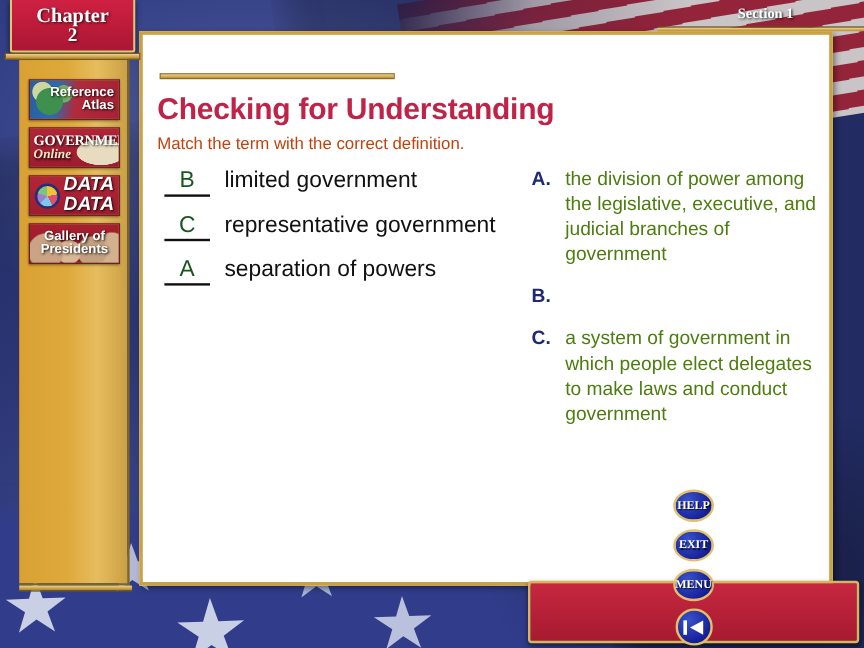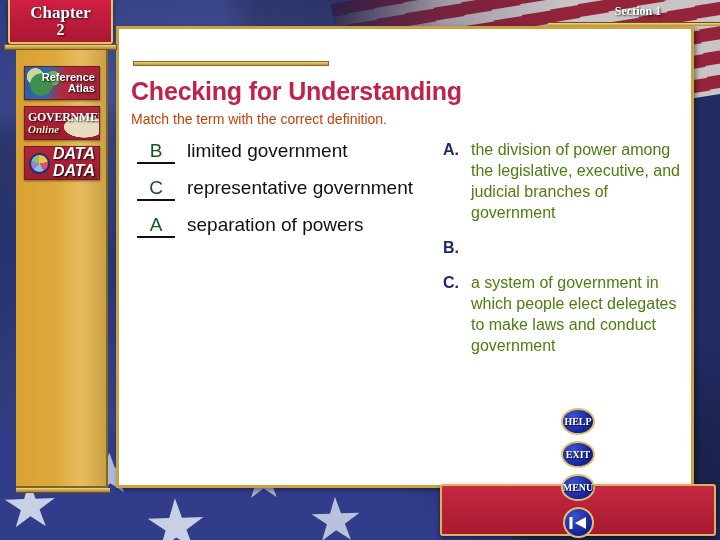--- a/index.html
+++ b/index.html
@@ -319,20 +319,26 @@
     </div>
 
     <div class="rail-btn" id="rail-data">
       <span class="db-pie"></span>
       <span class="rb-label">
         <span>DATA</span>
         <span>DATA</span>
       </span>
     </div>
 
+    <div class="rail-btn" id="rail-pres">
+      <span class="rb-label">
+        <span>Gallery of</span>
+        <span>Presidents</span>
+      </span>
+    </div>
 
   </div>
   <div id="rail-foot"></div>
 
   <div id="content-panel">
 
     <div id="assessment-tab-foot"></div>
 
     <div id="page-title">Checking for Understanding</div>
     <div id="instruction">Match the term with the correct definition.</div>

